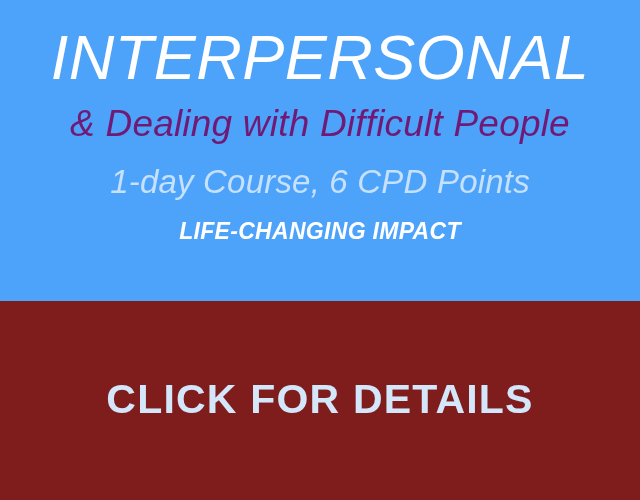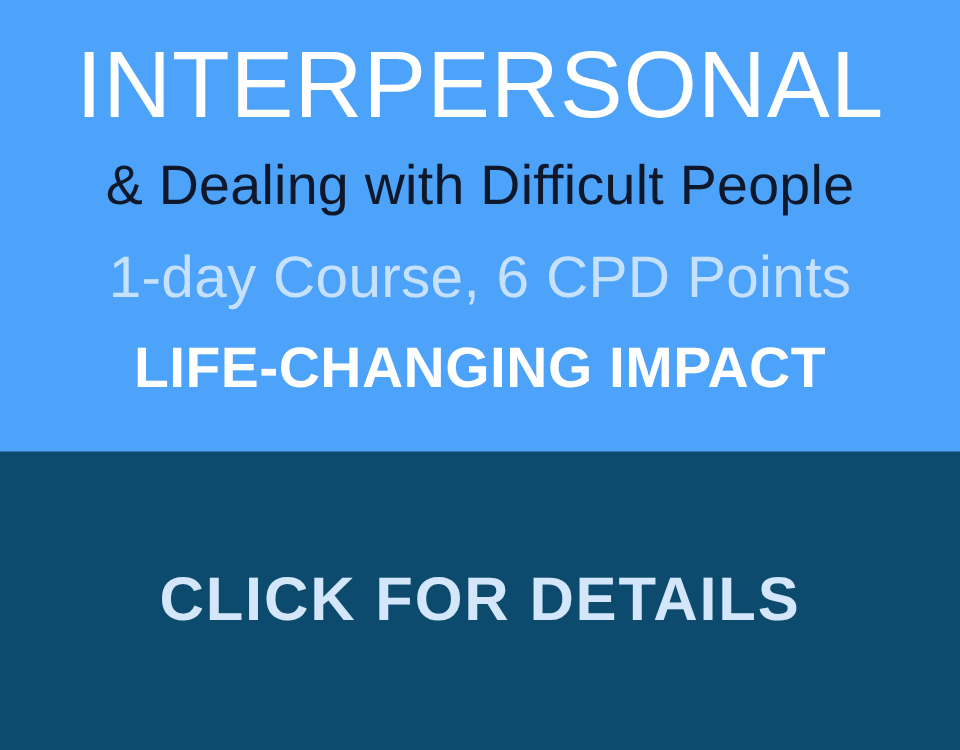--- a/index.html
+++ b/index.html
@@ -26,20 +26,21 @@
   
   .ad-body {
     height: 301px;
     box-sizing: border-box;
     padding: 0 12px;
     display: flex;
     flex-direction: column;
     align-items: center;
     justify-content: flex-start;
     text-align: center;
+    font-style: italic;
   }
 
   .headline {
     margin: 0;
     padding: 0;
     width: 100%;
     font-weight: 400;
     color: #ffffff;
     letter-spacing: 0.5px;
     line-height: 0.97;
@@ -57,59 +58,59 @@
   .headline-line-2 {
     margin-top: 4px;
   }
 
   .subtitle {
     display: block;
     width: 100%;
     margin-top: 16px;
     font-size: 37px;
     font-weight: 300;
-    color: #0f172a;
+    color: #701a75;
     line-height: 1.08;
     letter-spacing: 0.2px;
   }
 
   .detail-line {
     display: block;
     width: 100%;
-    font-size: 39px;
+    font-size: 33px;
     font-weight: 300;
     color: rgba(255, 255, 255, 0.68);
     line-height: 1.12;
     letter-spacing: 0.2px;
   }
 
   .detail-line-1 {
     margin-top: 20px;
   }
 
   .detail-line-2 {
     margin-top: 12px;
   }
 
   .impact-line {
     display: block;
     width: 100%;
     margin-top: 18px;
-    font-size: 38px;
+    font-size: 23px;
     font-weight: 700;
     color: #ffffff;
     letter-spacing: 0.3px;
     line-height: 1.1;
   }
 
   
   .cta-bar {
     flex: 1 1 auto;
     width: 100%;
-    background: #0c4a6e;
+    background: #7f1d1d;
     display: flex;
     align-items: center;
     justify-content: center;
   }
 
   .cta-label {
     font-size: 41px;
     font-weight: 700;
     color: #d4e6f9;
     letter-spacing: 1.2px;

